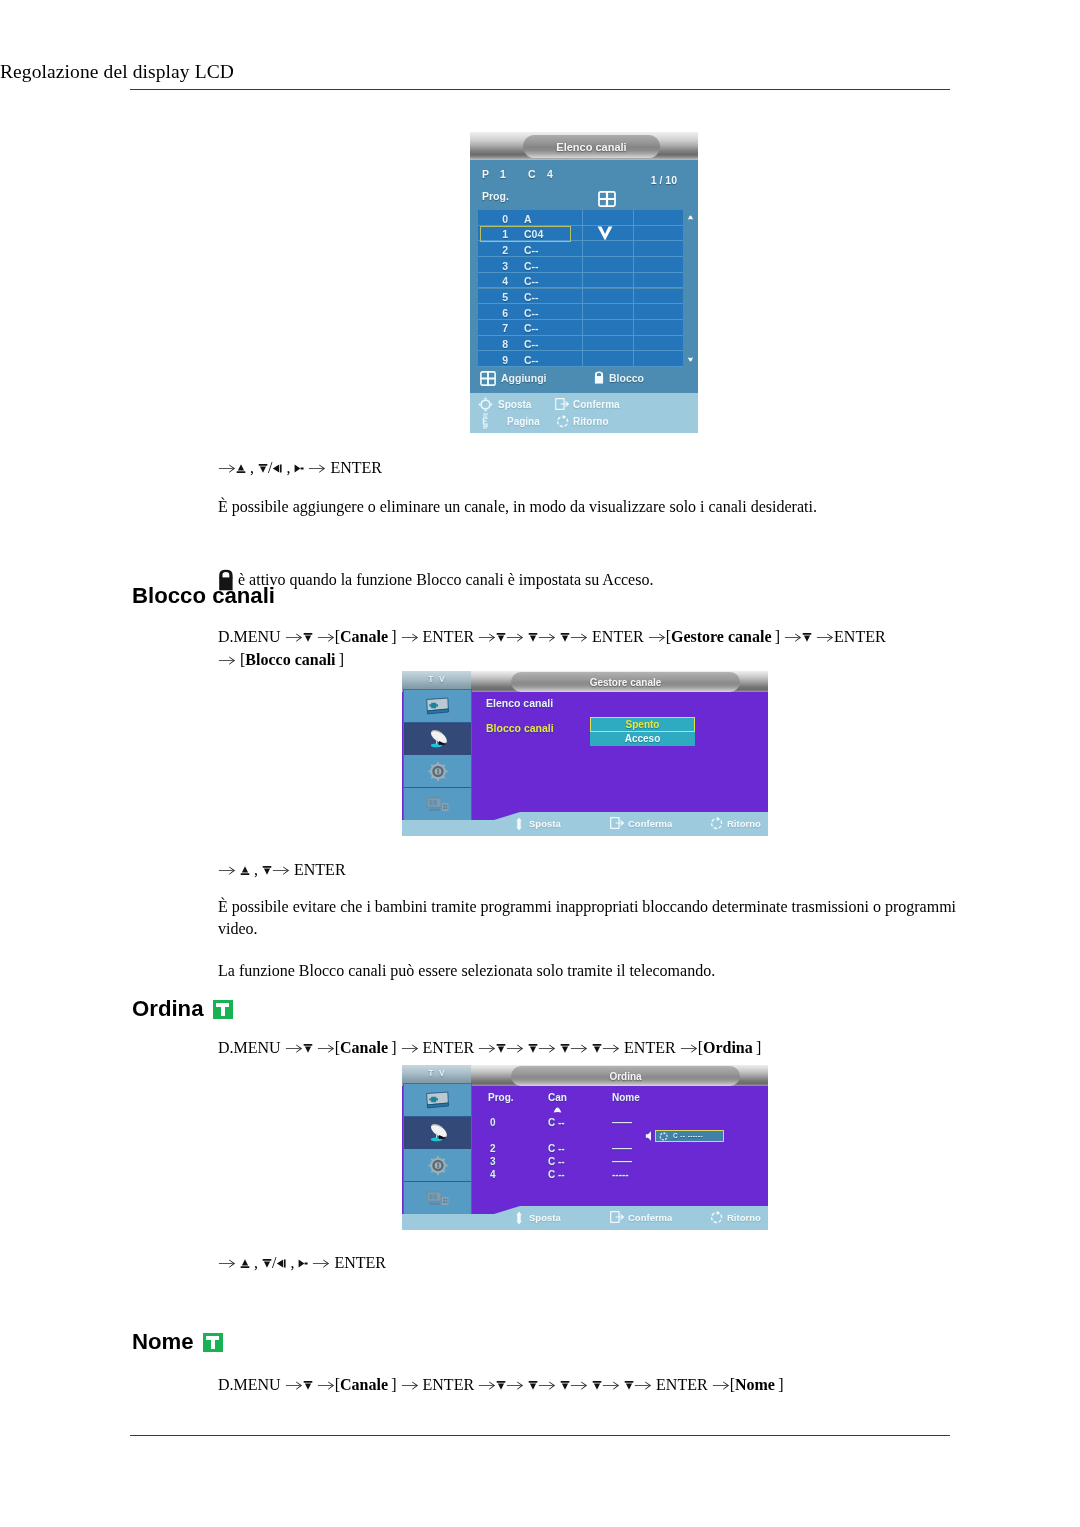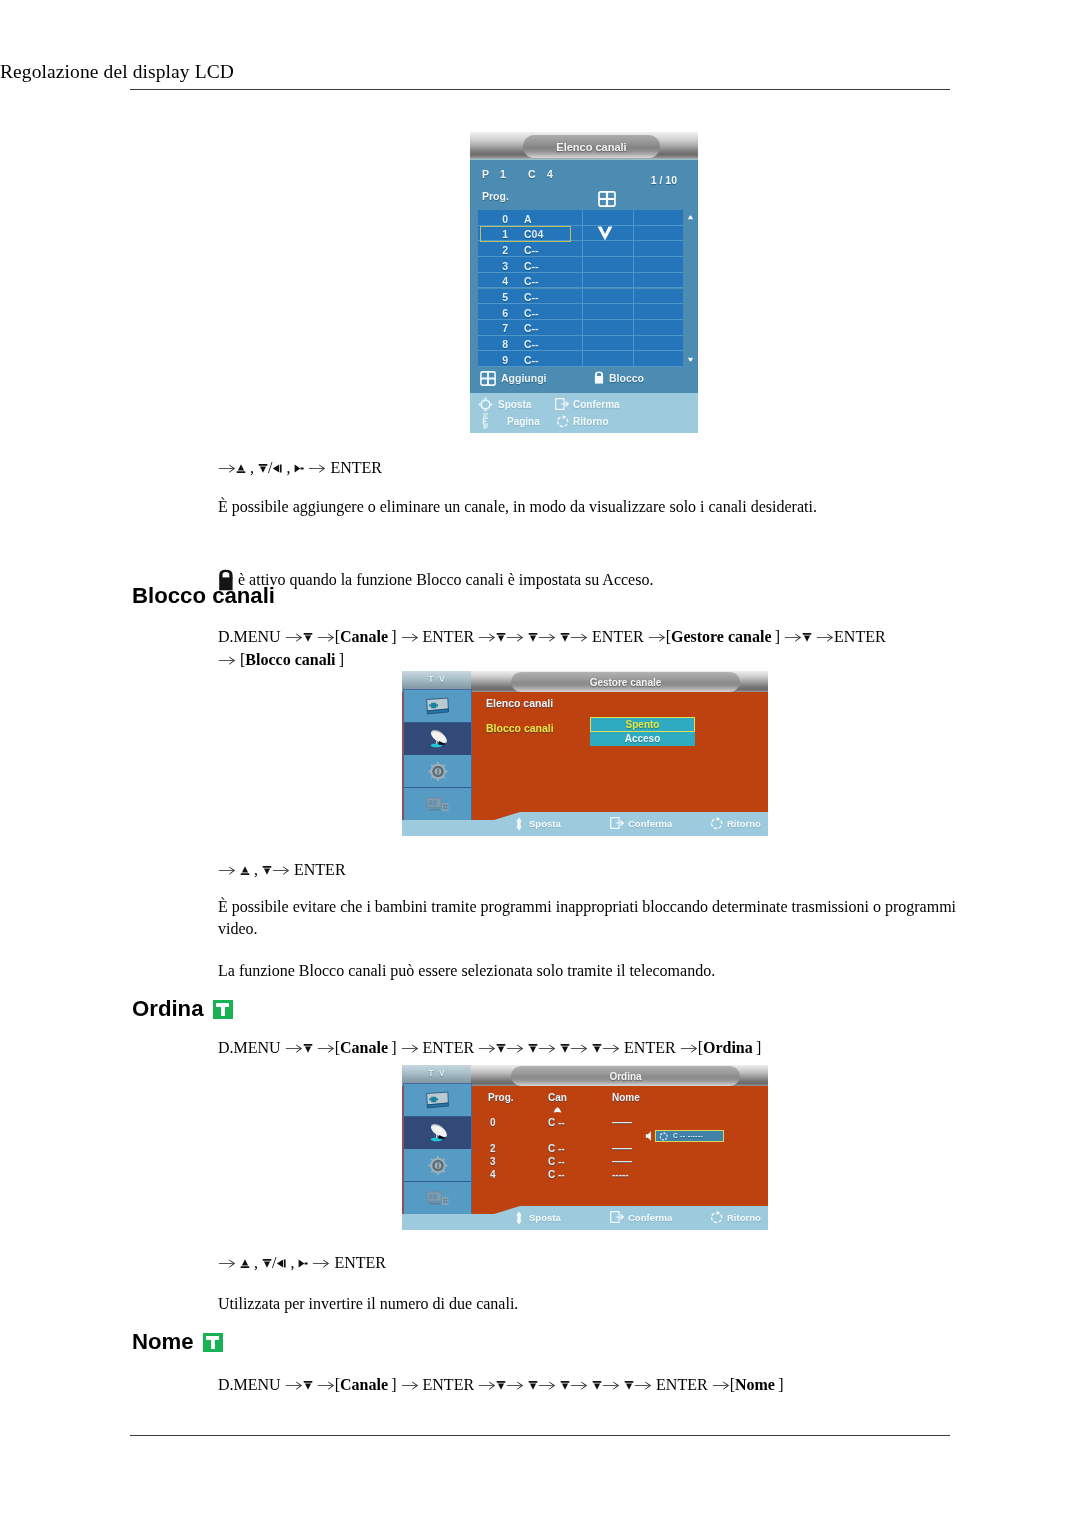--- a/index.html
+++ b/index.html
@@ -52,21 +52,21 @@
       text-shadow:0 1px 1px rgba(0,0,0,.3);}
   #osd1 .cnam{position:absolute;left:46px;color:#dceefa;font-size:10.5px;font-weight:bold;
       text-shadow:0 1px 1px rgba(0,0,0,.3);}
   #osd1 .selbox{position:absolute;left:2px;width:91px;height:16px;border:1px solid #b8c05e;box-sizing:border-box;}
   #osd1 .btm{position:absolute;left:10px;top:240px;color:#eaf4fa;font-size:10.5px;font-weight:bold;
       text-shadow:0 1px 1px rgba(0,0,0,.3);}
   #osd1 .osd-foot{top:261px;height:40px;background:#9bcadd;}
   #osd1 .ft{position:absolute;color:#f2fafd;font-size:10px;font-weight:bold;text-shadow:0 1px 1px rgba(120,160,180,.6);}
 
   
-  .osdw{width:366px;height:165px;background:#c2410c;}
+  .osdw{width:366px;height:165px;background:#6d28d9;}
   .osdw .tvtab{position:absolute;left:0;top:0;width:69px;height:21px;
      background:linear-gradient(to bottom,#c9d7de 0%,#b5c9d3 22%,#a3bac6 44%,#8fa8b4 64%,#8399a4 82%,#93a8b2 100%);
      color:#dff1fa;font-size:8.5px;font-weight:bold;letter-spacing:1.6px;text-align:center;line-height:17px;text-indent:1.6px;
      text-shadow:0 1px 1px rgba(70,100,115,.55);}
   .osdw .gbar{position:absolute;left:69px;top:0;right:0;height:21px;
      background:linear-gradient(to bottom,#eeeeee 0%,#e0e0e0 12%,#c2c2c2 34%,#9a9a9a 56%,#767676 76%,#6b6b6b 88%,#999999 100%);}
   .osdw .gpill{position:absolute;top:1px;left:109px;width:229px;height:20px;border-radius:10px;
      background:linear-gradient(to bottom,#b4b4b4 0%,#a6a6a6 16%,#9a9a9a 36%,#8a8a8a 54%,#909090 68%,#aaaaaa 82%,#c8c8c8 94%,#d8d8d8 100%);
      color:#f5f5f5;font-size:10px;font-weight:bold;text-align:center;line-height:21.5px;
      text-shadow:0 1px 1.3px rgba(70,70,70,.7);}
@@ -308,21 +308,20 @@
         </svg></span> , <span class="tri"><svg class="trs" width="10" height="11" viewBox="0 0 10 11" aria-hidden="true">
           <path d="M5 9.8 L1.9 3.6 H8.1 Z M0.7 1.0 H9.3 V2.8 H0.7 Z" fill="#111"></path>
         </svg></span>/<span class="tri"><svg class="trs" width="10" height="11" viewBox="0 0 10 11" aria-hidden="true">
           <path d="M0.8 5.5 L7.2 1.6 V9.4 Z M8.0 1.4 H9.6 V9.6 H8.0 Z" fill="#111"></path>
         </svg></span> , <span class="tri"><svg class="trs" width="10" height="11" viewBox="0 0 10 11" aria-hidden="true">
           <path d="M0.6 1.6 L6.4 5.5 L0.6 9.4 Z M6.6 4.4 H9.6 V6.6 H6.6 Z" fill="#111"></path>
         </svg></span> <span class="ar"><svg class="ars" width="18" height="10" viewBox="0 0 17 10" aria-hidden="true">
           <path d="M0.4 5.2 H14.2 V6.0 H0.4 Z M10.6 1.4 L16.6 5.6 L10.6 9.8 L10.6 8.9 L14.9 5.6 L10.6 2.3 Z" fill="#1a1a1a"></path>
         </svg></span> <span>ENTER</span></div>
 
-  <div class="body-text" style="left:218px;top:1292px;width:760px;">Utilizzata per invertire il numero di due canali.</div>
 
   <div class="h2" style="left:132px;top:1329px;"><span>Nome</span> <span class="tbadge">T</span></div>
 
   <div class="body-text menu-path" style="left:218px;top:1374px;width:780px;line-height:22px;"><span>D.MENU</span> <span class="ar"><svg class="ars" width="18" height="10" viewBox="0 0 17 10" aria-hidden="true">
           <path d="M0.4 5.2 H14.2 V6.0 H0.4 Z M10.6 1.4 L16.6 5.6 L10.6 9.8 L10.6 8.9 L14.9 5.6 L10.6 2.3 Z" fill="#1a1a1a"></path>
         </svg></span><span class="tri"><svg class="trs" width="10" height="11" viewBox="0 0 10 11" aria-hidden="true">
           <path d="M5 9.8 L1.9 3.6 H8.1 Z M0.7 1.0 H9.3 V2.8 H0.7 Z" fill="#111"></path>
         </svg></span> <span class="ar"><svg class="ars" width="18" height="10" viewBox="0 0 17 10" aria-hidden="true">
           <path d="M0.4 5.2 H14.2 V6.0 H0.4 Z M10.6 1.4 L16.6 5.6 L10.6 9.8 L10.6 8.9 L14.9 5.6 L10.6 2.3 Z" fill="#1a1a1a"></path>
         </svg></span>[<b>Canale</b> ] <span class="ar"><svg class="ars" width="18" height="10" viewBox="0 0 17 10" aria-hidden="true">

